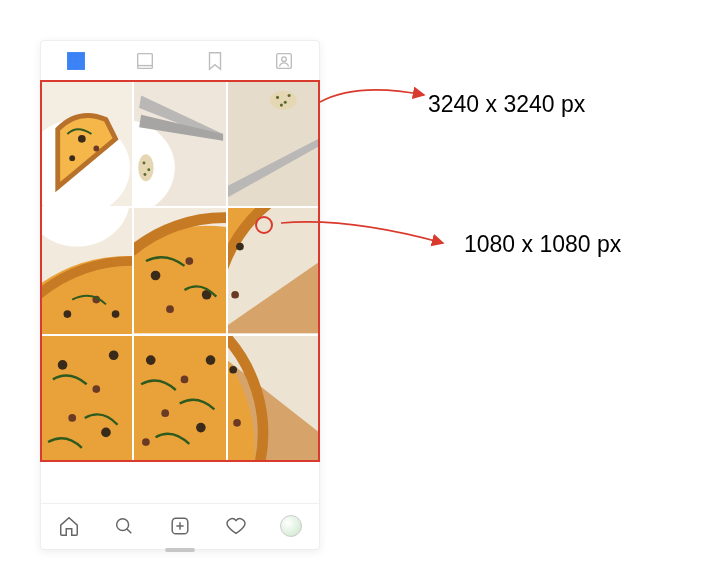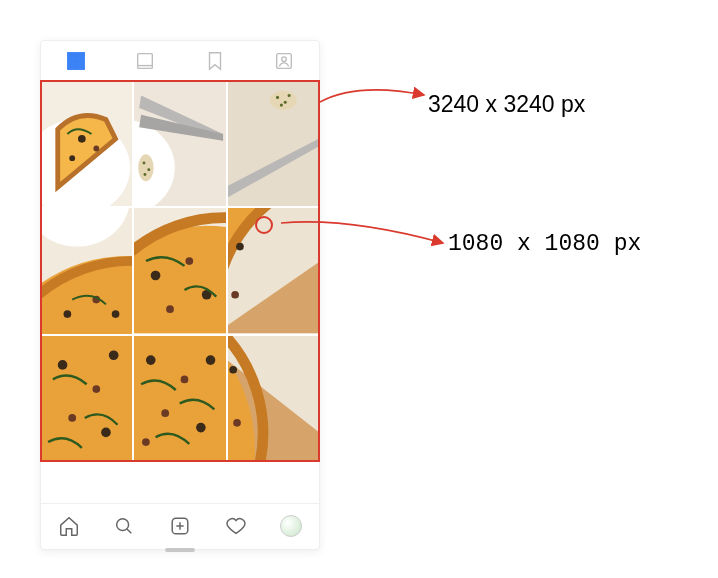--- a/index.html
+++ b/index.html
@@ -83,21 +83,21 @@
   }
 
   .annotation {
     position: absolute;
     font-size: 23px;
     color: #000;
     line-height: 28px;
     text-align: center;
   }
   .anno-full { left: 428px; top: 90px; }
-  .anno-cell { left: 448px; top: 230px; font-family: Liberation Mono, monospace; }
+  .anno-cell { left: 464px; top: 230px; }
 
   
   .arrow { position: absolute; pointer-events: none; }
 </style>
 </head>
 <body>
 
 <div class="phone">
 
   <div class="profile-tabs">

